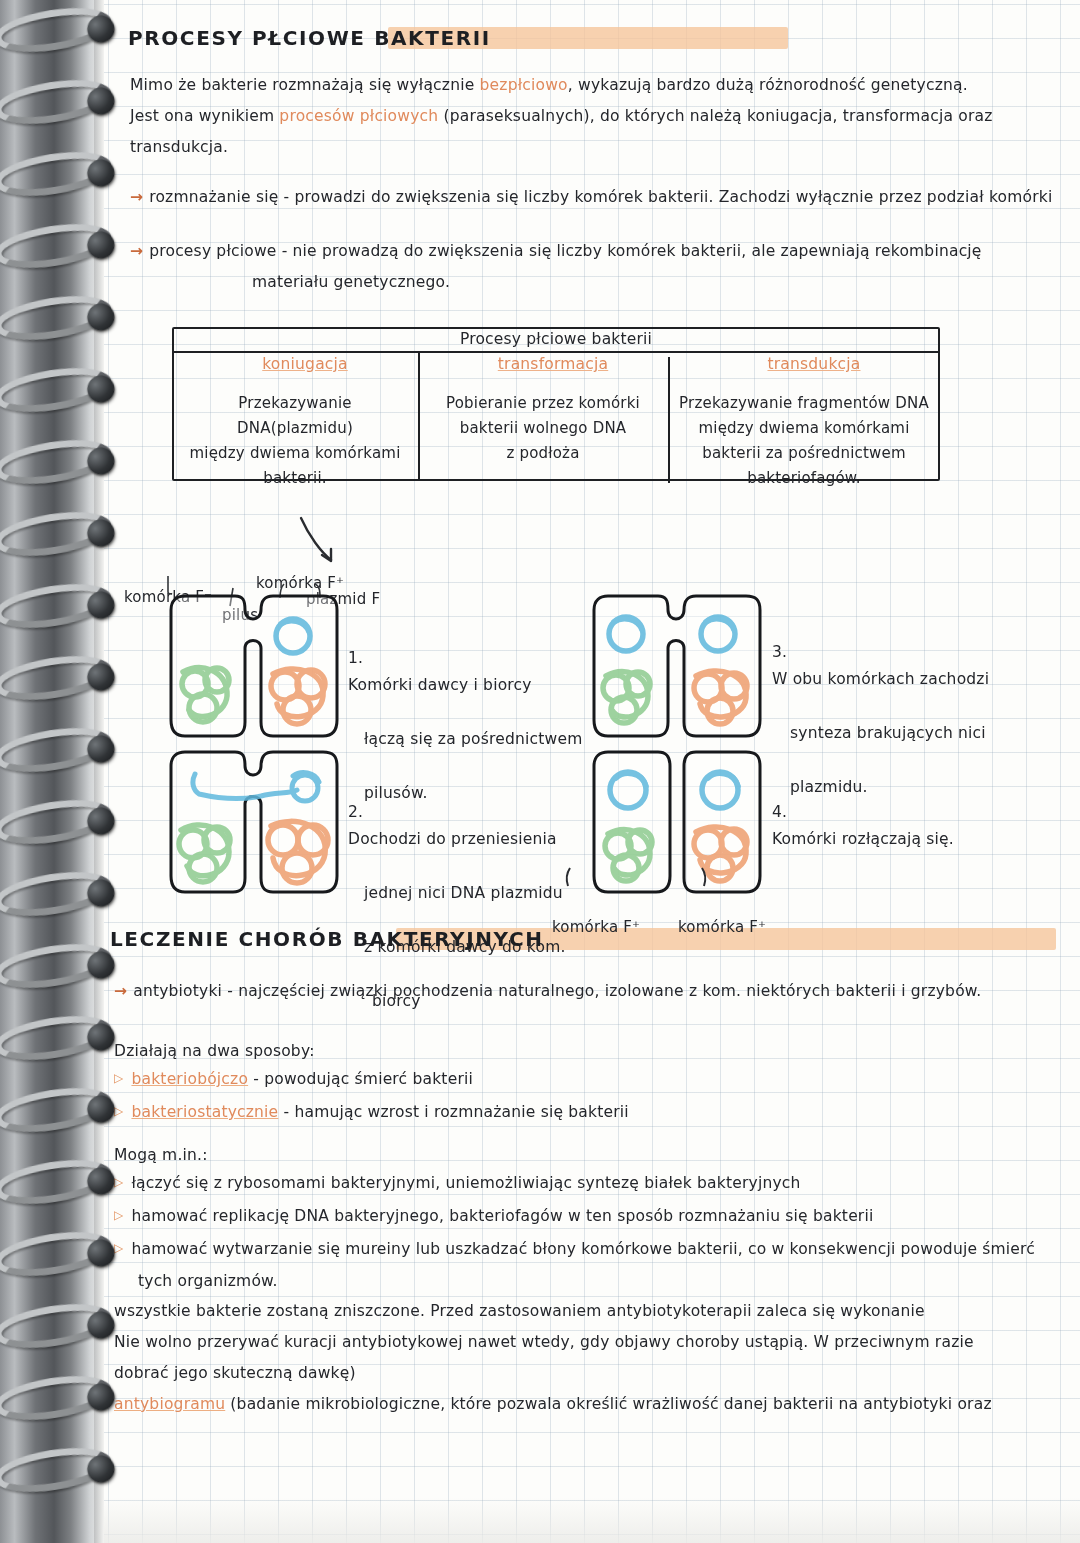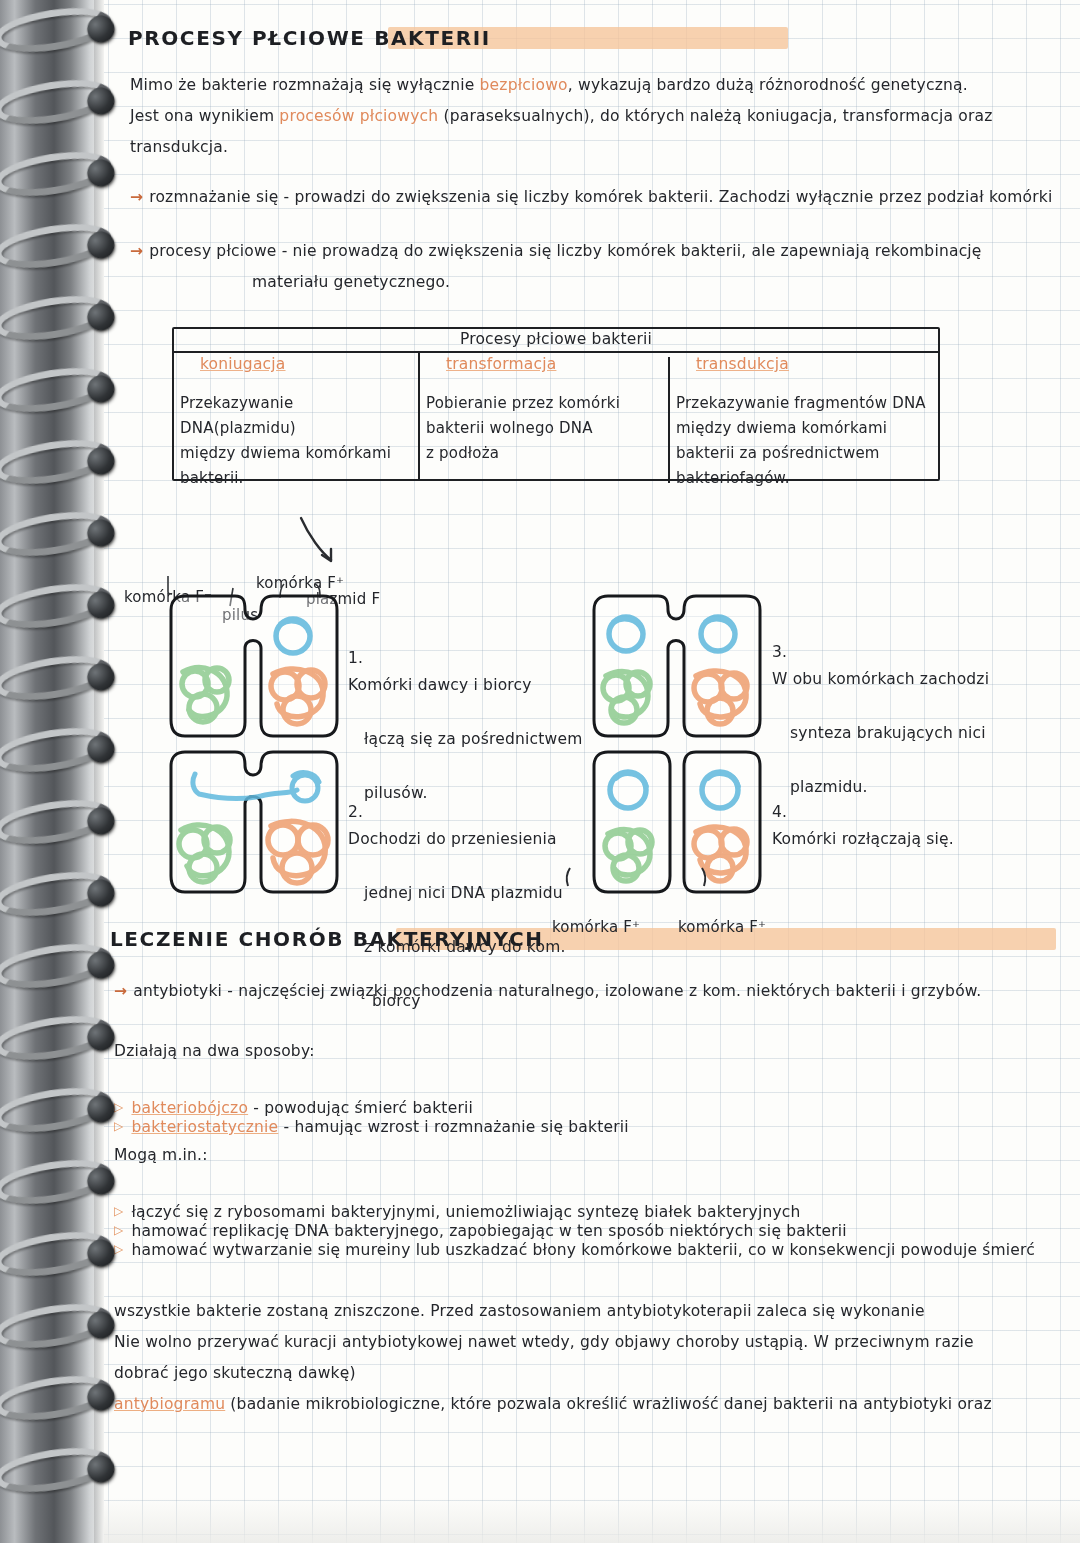--- a/index.html
+++ b/index.html
@@ -134,33 +134,34 @@
     display:flex; align-items:center; justify-content:center;
     font-size:15.5px;
   }
   #proc-table .sub-row{
     position:absolute; left:0; right:0; top:26px; height:34px;
     display:flex;
   }
   #proc-table .body-row{
     position:absolute; left:0; right:0; top:60px; bottom:0;
     display:flex;
+    text-align:center;
   }
   #proc-table .c1{width:246px;}
   #proc-table .c2{width:250px;}
   #proc-table .c3{flex:1;}
   #proc-table .sub-row .cell,
   #proc-table .body-row .cell{
     padding:2px 8px 0 8px;
   }
   #proc-table .body-row .cell{
     font-size:15px; line-height:25px; padding-top:4px;
   }
   #proc-table .sub-row .cell{
-    font-size:15.5px; color:#e08a5c;
+    font-size:15.5px; text-align:center; color:#e08a5c;
     text-decoration:underline; text-decoration-color:#eeb189;padding-left:28px;
   }
   #proc-table .vline{
     position:absolute; top:26px; bottom:0; width:2.2px; background:#1e2023;
   }
   #proc-table .vline.v1{left:246px;}
   #proc-table .vline.v2{left:496px; top:30px; bottom:-2px;}
 
   
   #diagram { position:absolute; left:0; top:500px; width:1080px; height:420px; z-index:3;}
@@ -177,21 +178,21 @@
 
   .stepnum{
     position:absolute;
     font-size:15.5px;
     line-height:27px;
     color:#24262b;
     white-space:pre-line;
   }
 
   
-  .bullet-list{ position:absolute; font-size:15.5px; line-height:18px; z-index:3;margin-top:36px;}
+  .bullet-list{ position:absolute; font-size:15.5px; line-height:32px; z-index:3;}
   .bl{ display:block; white-space:nowrap; }
   .bmark{ color:#e2925f; margin-right:8px; font-size:12px; vertical-align:2px;}
 
   .nowrap{white-space:nowrap;}
 </style>
 </head>
 <body>
 
 <div id="page">
 
@@ -495,25 +496,26 @@
     </span>
   </div>
 
   <div class="para hw" style="left:114px; top:1140px;">Mogą m.in.:</div>
 
   <div class="bullet-list hw" style="left:114px; top:1166px;">
     <span class="bl">
       <span class="bmark">▷</span><span>łączyć się z rybosomami bakteryjnymi, uniemożliwiając syntezę białek bakteryjnych</span>
     </span>
     <span class="bl">
-      <span class="bmark">▷</span><span>hamować replikację DNA bakteryjnego, zapobiegając w ten sposób niektórych się bakterii</span>
+      <span class="bmark">▷</span><span>hamować replikację DNA bakteryjnego, bakteriofagów w ten sposób rozmnażaniu się bakterii</span>
     </span>
     <span class="bl">
       <span class="bmark">▷</span><span>hamować wytwarzanie się mureiny lub uszkadzać błony komórkowe bakterii, co w konsekwencji powoduje śmierć</span>
     </span>
+    <span class="bl" style="margin-left:24px">tych organizmów.</span>
   </div>
 
   <div class="para hw" style="left:114px; top:1296px; width:960px;">
     <div class="nowrap">wszystkie bakterie zostaną zniszczone. Przed zastosowaniem antybiotykoterapii zaleca się wykonanie</div>
     <div class="nowrap">Nie wolno przerywać kuracji antybiotykowej nawet wtedy, gdy objawy choroby ustąpią. W przeciwnym razie</div>
     <div class="nowrap">dobrać jego skuteczną dawkę)</div>
     <div class="nowrap"><span class="orange-u">antybiogramu</span><span> (badanie mikrobiologiczne, które pozwala określić wrażliwość danej bakterii na antybiotyki oraz</span></div>
   </div>
 
 </div>

